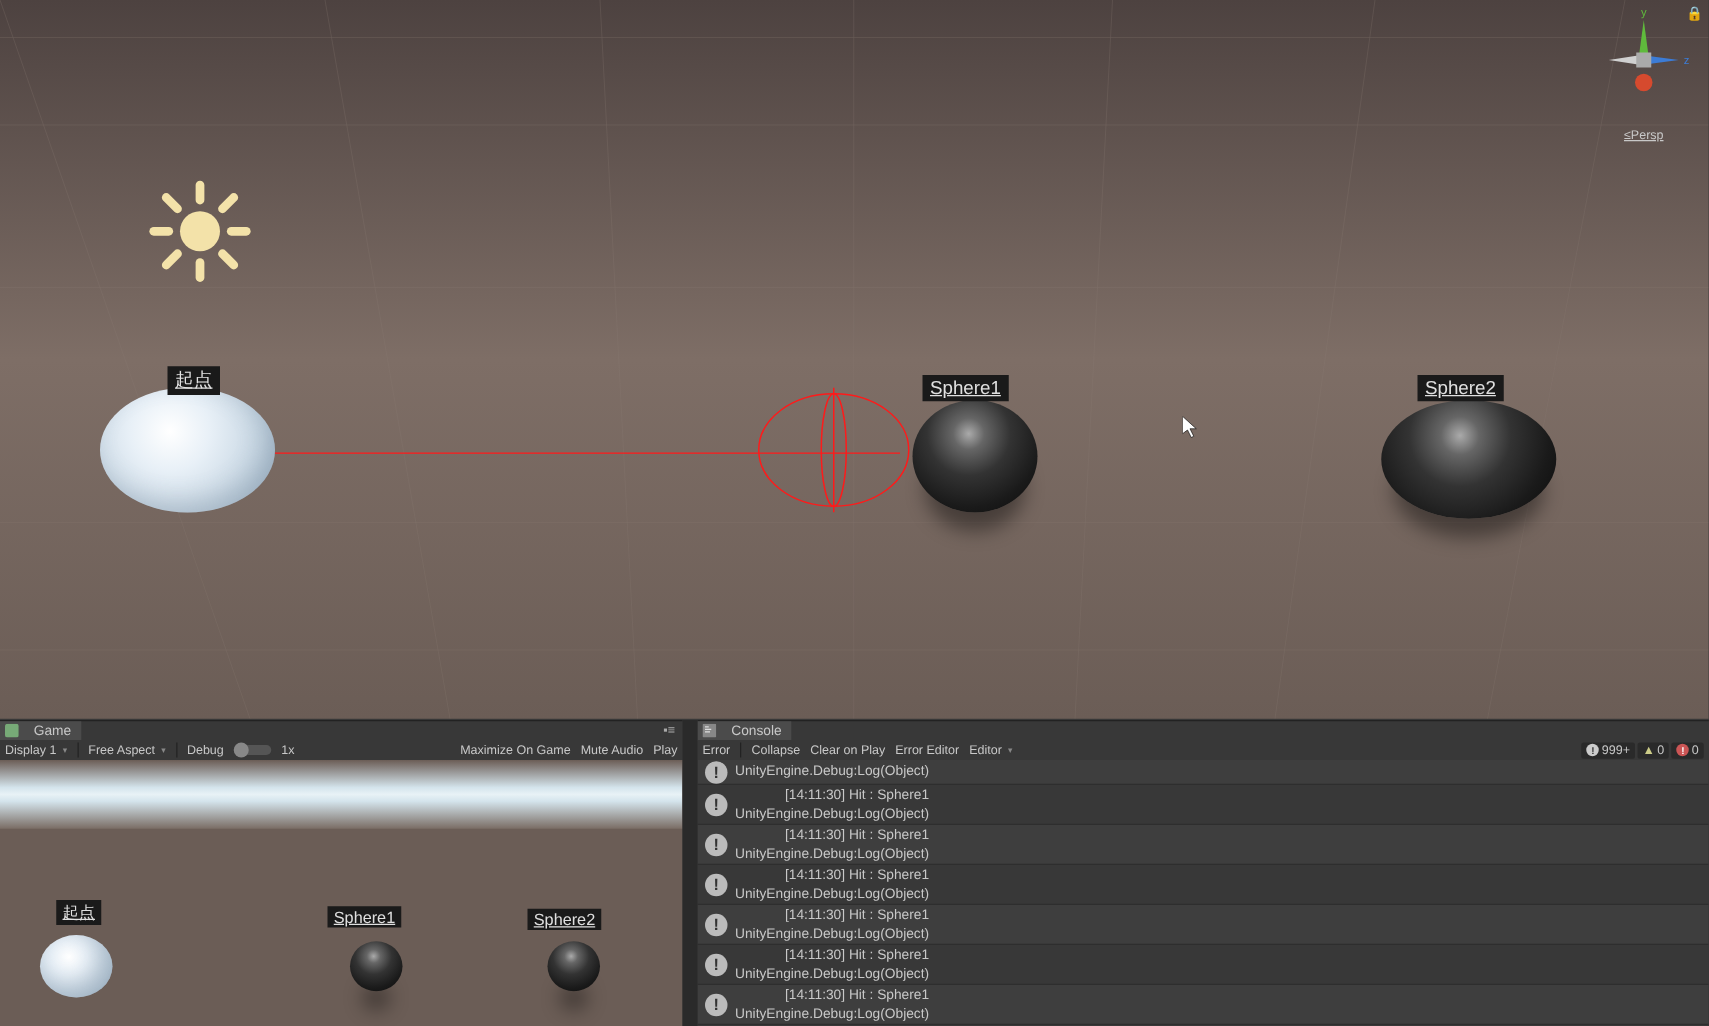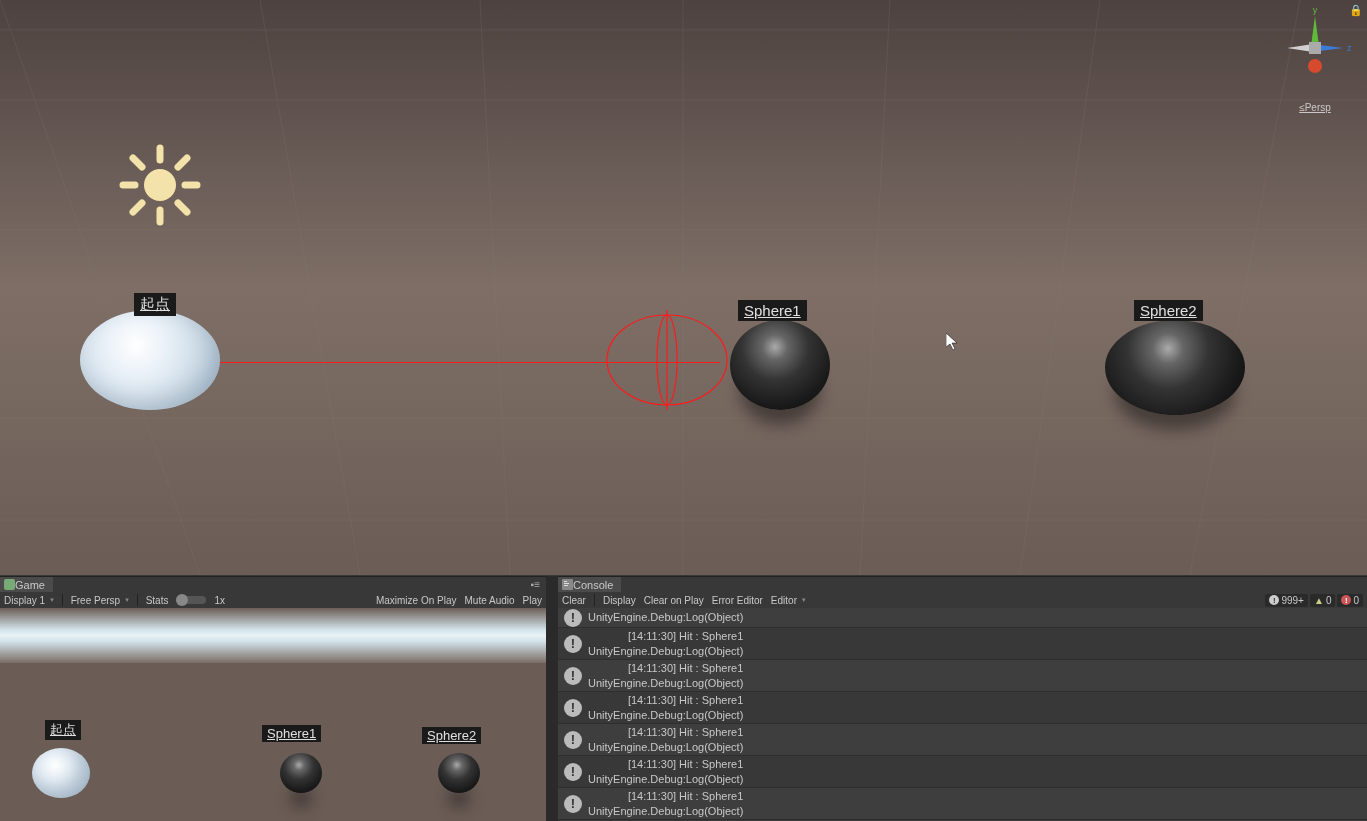--- a/index.html
+++ b/index.html
@@ -105,21 +105,21 @@
   display: flex;
   align-items: center;
 }
 .panel-tab {
   display: flex; align-items: center;
   background: #4b4b4b;
   color: #c8c8c8;
   font-size: 11px;
   padding: 1px 8px 1px 4px;
   height: 16px;
-  gap: 0;
+  gap: 12px;
 }
 .tab-icon {
   width: 11px; height: 11px;
   display: inline-block;
 }
 .menu-dots {
   position: absolute;
   right: 6px; top: 2px;
   color: #aaa; font-size: 10px;
 }
@@ -274,29 +274,29 @@
         <rect width="11" height="11" fill="#7a7" rx="2"></rect>
       </svg>
     <span>Game</span>
   </div>
   <span class="menu-dots">▪≡</span>
 </div>
 
 <div class="toolbar" style="top:592px;left:0;width:546px;">
   <span class="toolbar-item dropdown">Display 1</span>
   <span class="divider"></span>
-  <span class="toolbar-item dropdown">Free Persp</span>
+  <span class="toolbar-item dropdown">Free Aspect</span>
   <span class="divider"></span>
-  <span class="toolbar-item">Stats</span>
+  <span class="toolbar-item">Debug</span>
   <span style="width:30px;height:8px;background:#555;border-radius:4px;position:relative;">
       <span style="position:absolute;left:0;top:-2px;width:12px;height:12px;background:#888;border-radius:50%;"></span>
     </span>
   <span class="toolbar-item">1x</span>
   <span style="flex:1"></span>
-  <span class="toolbar-item">Maximize On Play</span>
+  <span class="toolbar-item">Maximize On Game</span>
   <span class="toolbar-item">Mute Audio</span>
   <span class="toolbar-item">Play</span>
 </div>
 
 <div class="game-view">
   <div class="game-sky"></div>
   <div class="sphere sphere-white" style="top:140px;left:32px;width:58px;height:50px;"></div>
   <div class="obj-label obj-label-small" style="top:112px;left:45px;">起点</div>
   <div class="sphere sphere-dark" style="top:145px;left:280px;width:42px;height:40px;"></div>
   <div class="obj-label obj-label-small" style="top:117px;left:262px;">Sphere1</div>
@@ -311,23 +311,23 @@
         <rect x="2" y="2" width="3" height="1" fill="#ddd"></rect>
         <rect x="2" y="4" width="5" height="1" fill="#ddd"></rect>
         <rect x="2" y="6" width="4" height="1" fill="#ddd"></rect>
       </svg>
     <span>Console</span>
   </div>
   <span class="menu-dots">▪≡</span>
 </div>
 
 <div class="toolbar" style="top:592px;left:558px;width:809px;">
-  <span class="toolbar-item">Clear</span>
+  <span class="toolbar-item">Error</span>
   <span class="divider"></span>
-  <span class="toolbar-item">Display</span>
+  <span class="toolbar-item">Collapse</span>
   <span class="toolbar-item">Clear on Play</span>
   <span class="toolbar-item">Error Editor</span>
   <span class="toolbar-item dropdown">Editor</span>
   <div class="console-counts">
     <span class="count-badge">
         <span style="width:10px;height:10px;background:#ccc;border-radius:50%;display:inline-flex;align-items:center;justify-content:center;color:#333;font-size:8px;font-weight:bold;">!</span>
         <span>999+</span>
       </span>
     <span class="count-badge">
         <span style="color:#cc8;">▲</span>

